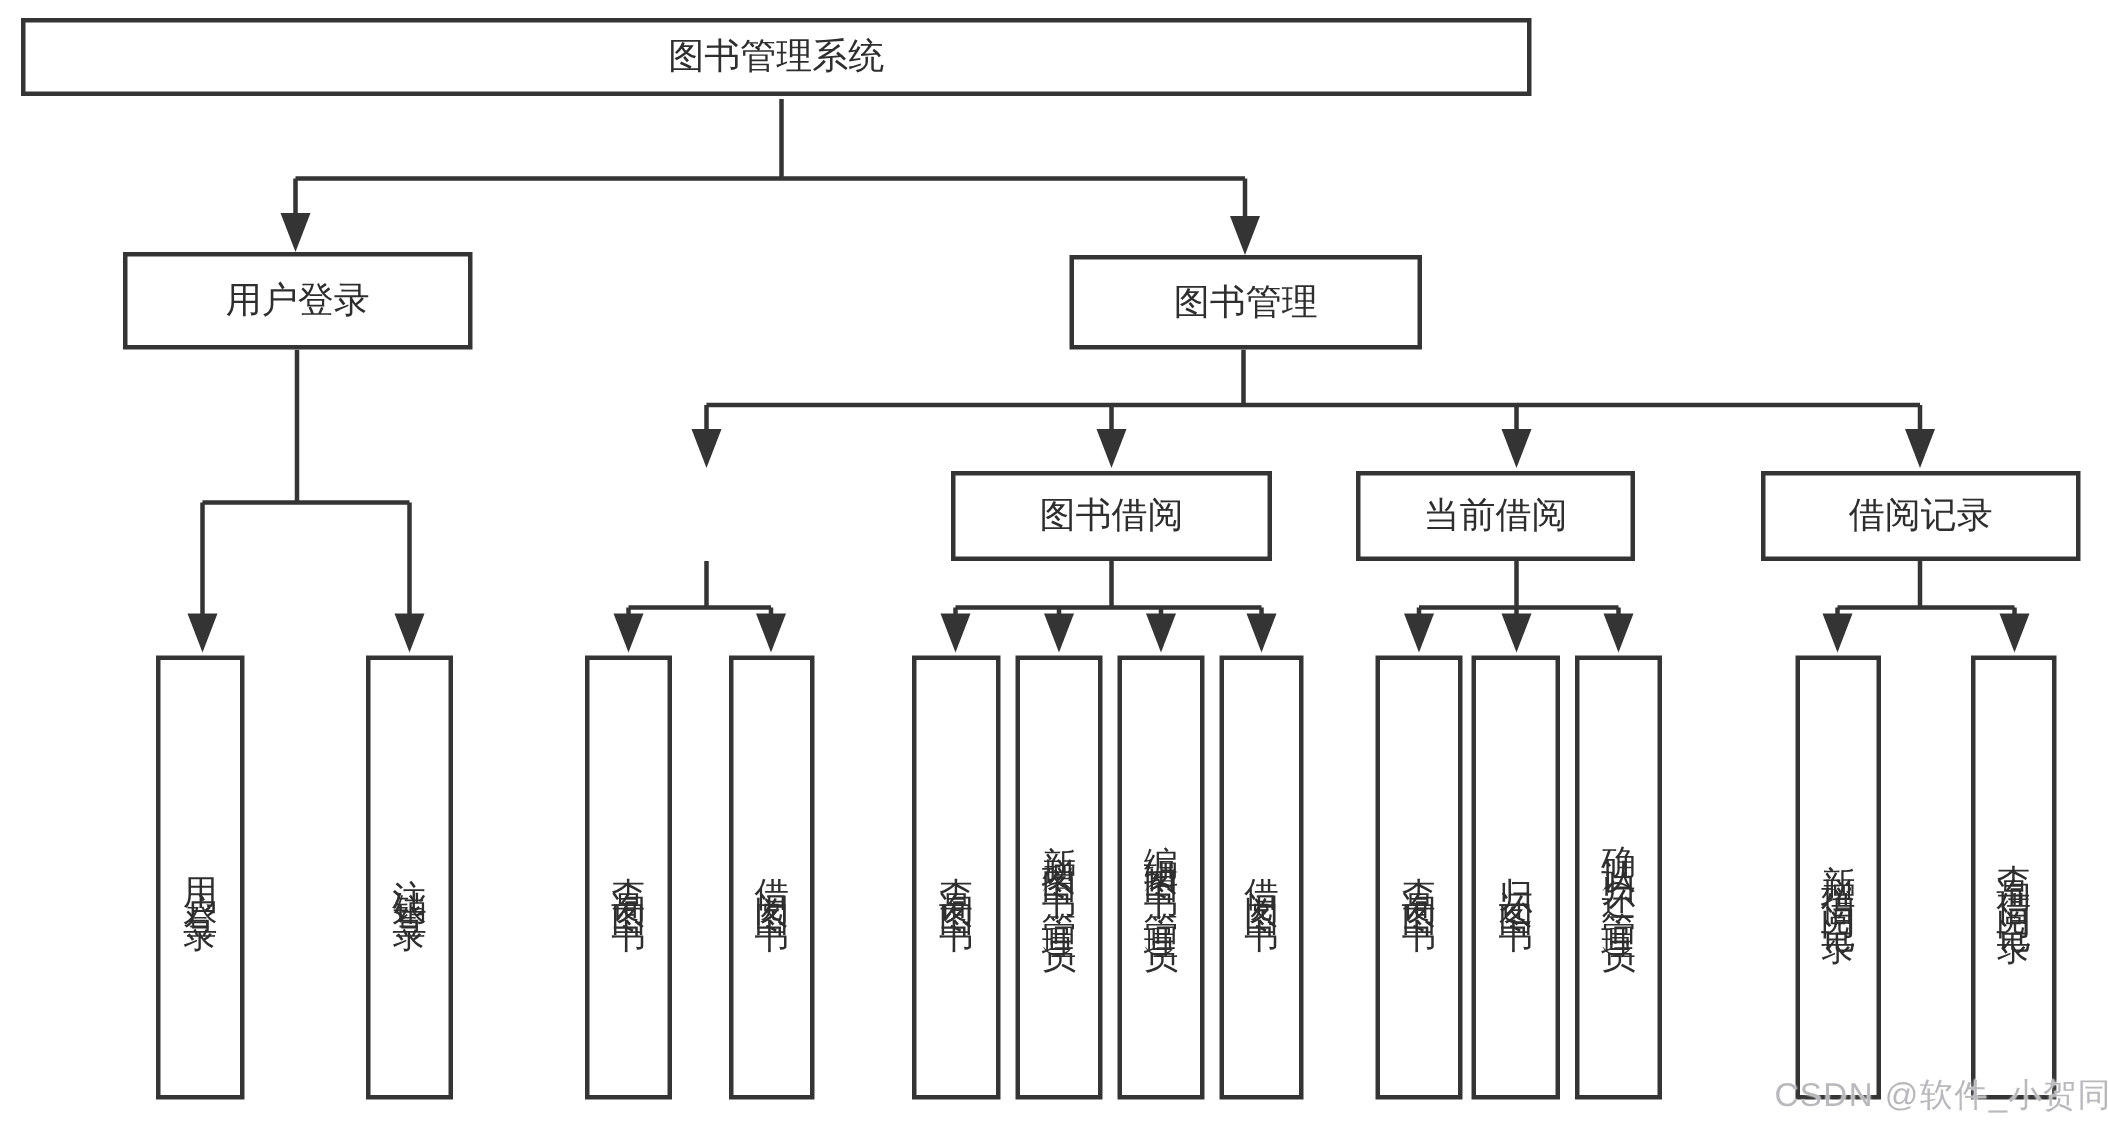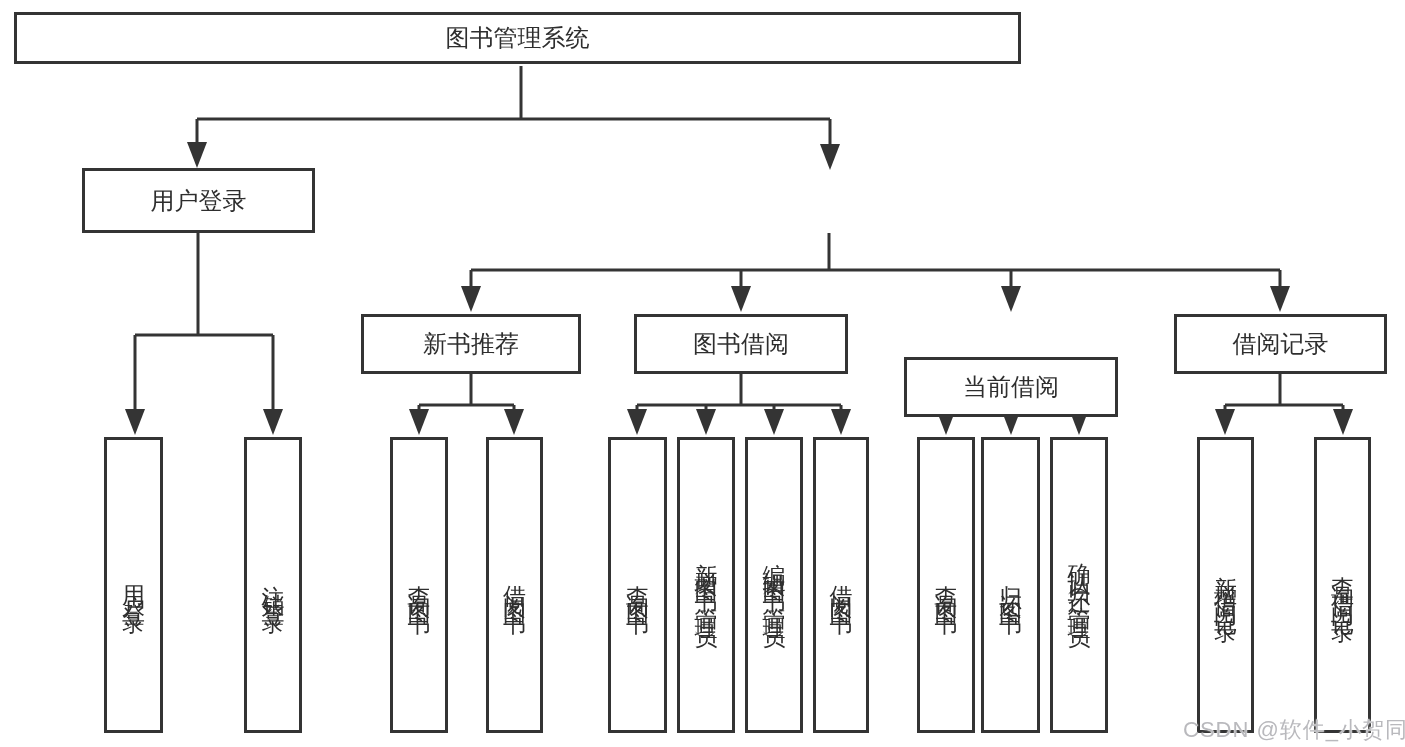--- a/index.html
+++ b/index.html
@@ -90,24 +90,24 @@
     <g stroke="#343434" stroke-width="3" fill="#343434">
       <path d="M1280 374 V405 M1225 405 H1343 M1225 405 V412 M1343 405 V412" fill="none"></path>
       <polygon points="1215,409 1235,409 1225,435" stroke="none"></polygon>
       <polygon points="1333,409 1353,409 1343,435" stroke="none"></polygon>
     </g>
   </svg>
 
   <div class="node" style="left:14px;top:12px;width:1007px;height:52px;">图书管理系统</div>
 
   <div class="node" style="left:82px;top:168px;width:233px;height:65px;">用户登录</div>
+  <div class="node" style="left:713px;top:170px;width:235px;height:63px;">图书管理</div>
 
-  <div class="node" style="left:361px;top:314px;width:220px;height:60px;">新书推荐</div>
   <div class="node" style="left:634px;top:314px;width:214px;height:60px;">图书借阅</div>
-  <div class="node" style="left:904px;top:314px;width:214px;height:60px;margin-top:43px;">当前借阅</div>
+  <div class="node" style="left:904px;top:314px;width:186px;height:60px;">当前借阅</div>
   <div class="node" style="left:1174px;top:314px;width:213px;height:60px;">借阅记录</div>
 
   <div class="node vnode" style="left:104px;top:437px;width:59px;height:296px;">
     <span>用户登录</span>
   </div>
   <div class="node vnode" style="left:244px;top:437px;width:58px;height:296px;">
     <span>注销登录</span>
   </div>
   <div class="node vnode" style="left:390px;top:437px;width:58px;height:296px;">
     <span>查询图书</span>

